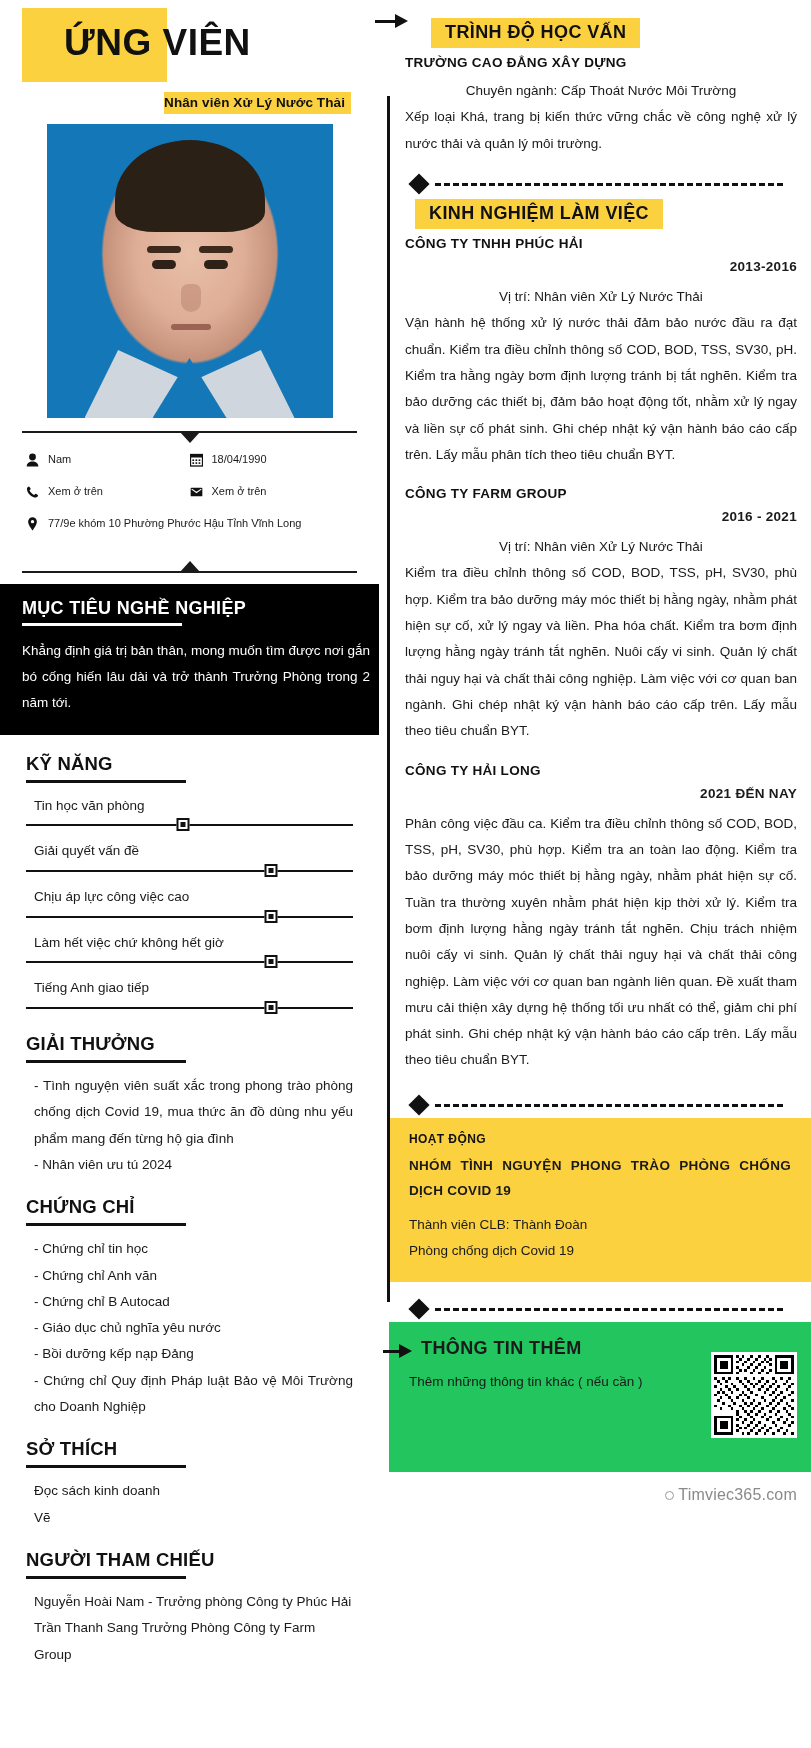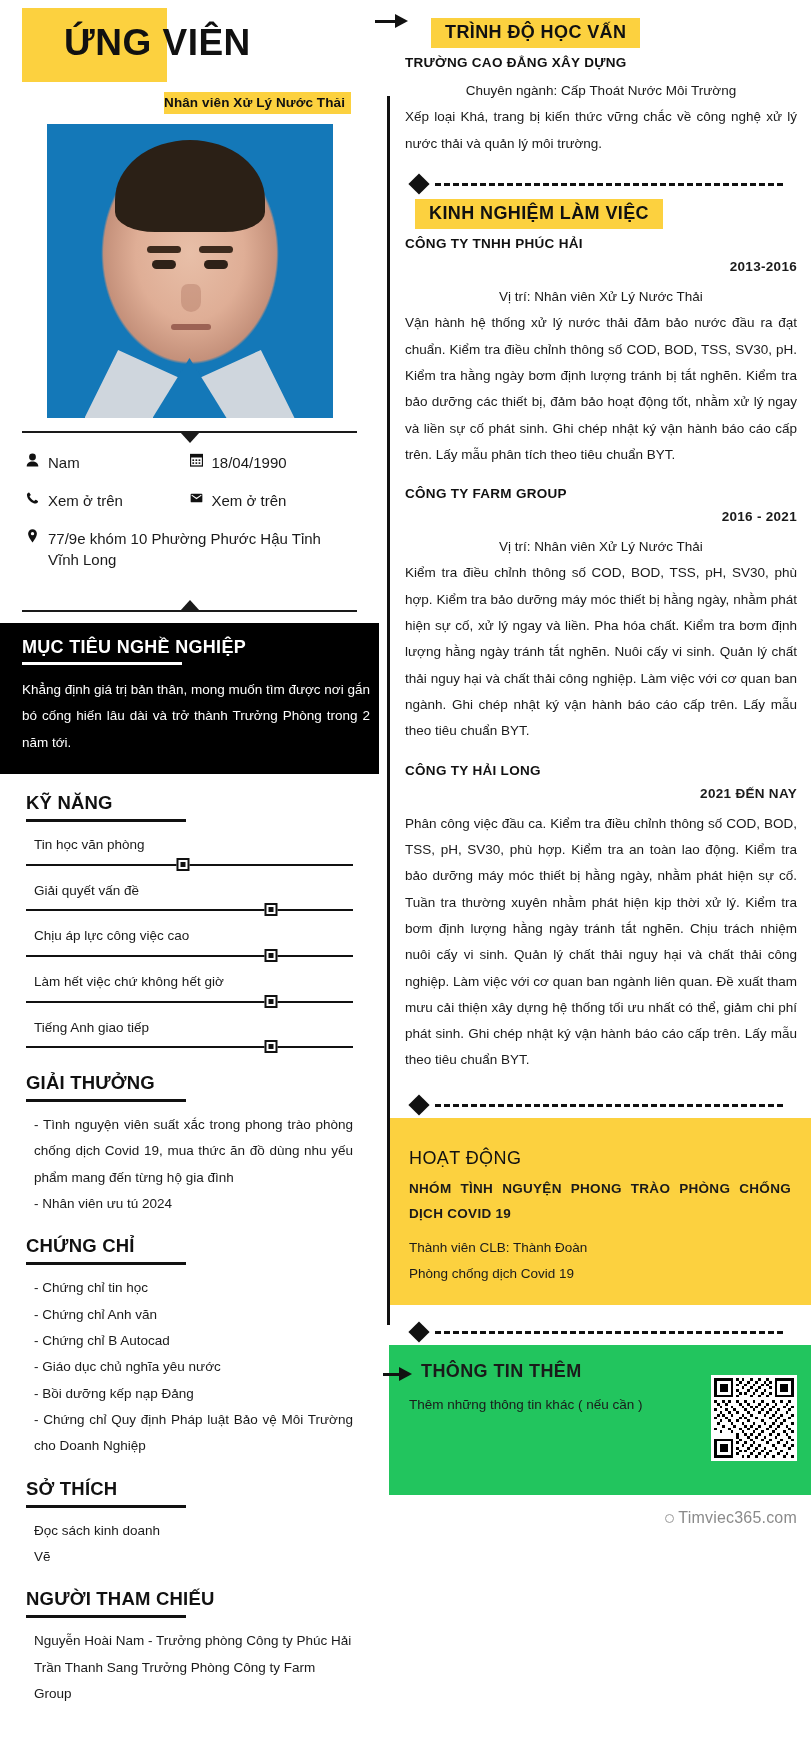--- a/index.html
+++ b/index.html
@@ -161,21 +161,21 @@
     padding: 12px 4px 10px 4px;
   }
   .contact-row {
     display: flex;
     margin-bottom: 16px;
   }
   .contact-cell {
     display: flex;
     align-items: flex-start;
     flex: 1;
-    font-size: 15px;
+    font-size: 11px;
     line-height: 1.45;
   }
   .contact-cell.wide { flex: 1 1 100%; }
   .c-ico {
     width: 22px;
     flex: 0 0 22px;
     font-size: 13px;
     line-height: 1.45;
     color: #111;
     display: inline-block;
@@ -355,26 +355,25 @@
     background: #111;
     transform: translate(-50%,-50%) rotate(45deg);
   }
 
   .yellow-block {
     background: #FCD13F;
     margin-left: 14px;
     padding: 14px 20px 18px 20px;
   }
   .yellow-block .y-title {
-    font-size: 18px;
-    font-weight: normal;
+    font-size: 12px;
+    font-weight: bold;
     color: #111;
     letter-spacing: 0.4px;
     margin-bottom: 8px;
-    margin-top: 16px;
   }
   .yellow-block .y-sub {
     font-size: 13.5px;
     font-weight: bold;
     line-height: 1.85;
     text-align: justify;
     letter-spacing: 0.3px;
     margin-bottom: 8px;
   }
   .yellow-block .y-line {

